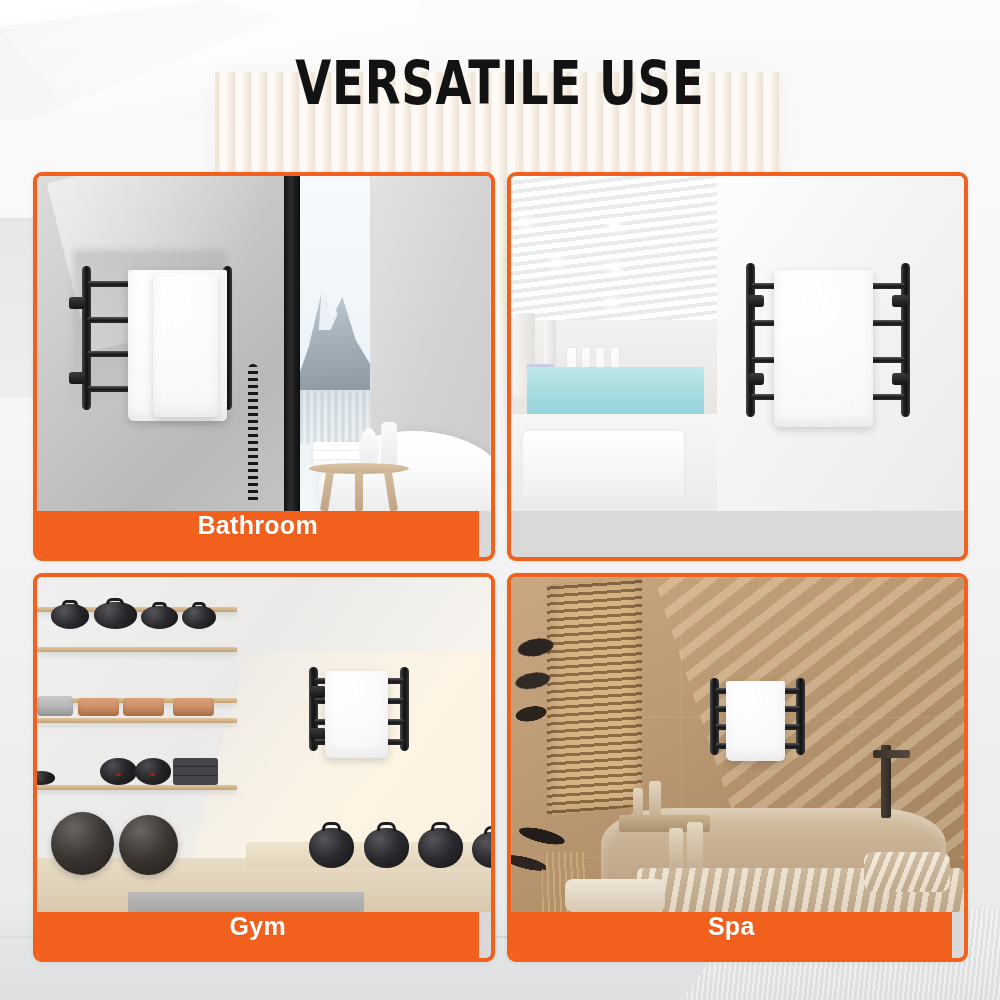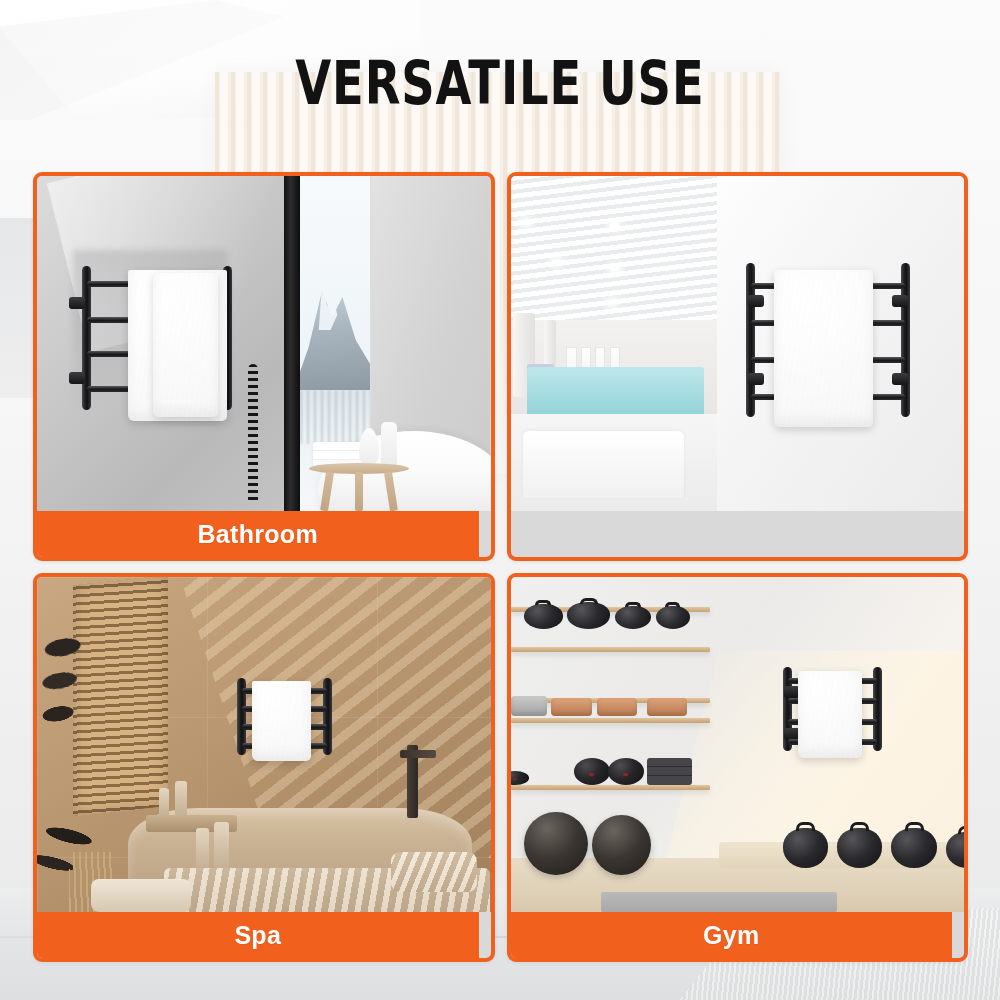--- a/index.html
+++ b/index.html
@@ -104,21 +104,21 @@
     border:4px solid #f2601e;
     border-radius:9px;
     overflow:hidden;
     background:#d9d9d9;
     box-shadow:0 1px 4px rgba(0,0,0,0.07);
   }
   .scene { position:absolute; left:0; top:0; right:0; bottom:46px; overflow:hidden; }
   .label-bar {
     position:absolute; left:0; right:12px; bottom:0; height:46px;
     background:#f2601e;
-    display:flex; align-items:center; justify-content:center;
+    display:flex; align-items:flex-start; justify-content:center;
   }
   .label-text {
     color:#ffffff;
     font-size:25px;
     font-weight:bold;
     letter-spacing:.3px;
     font-family:"Liberation Sans", sans-serif;
     text-shadow:0 1px 1px rgba(0,0,0,0.07);
   }
 
@@ -559,20 +559,88 @@
         <div class="rung" style="top:37%;"></div>
         <div class="rung" style="top:61%;"></div>
         <div class="rung" style="top:85%;"></div>
       </div>
       <div class="towel-hang" style="left:58%; top:28%; width:22%; height:47%;"></div>
     </div>
   </div>
 
   <div class="panel">
     <div class="scene">
+      <div class="gym-wall"></div>
+      <div class="gym-sunpatch"></div>
+
+      <div class="gym-shelf" style="top:9%; width:44%;"></div>
+      <div class="gym-kb" style="left:3%; bottom:84.5%; width:8.5%; height:7.5%;">
+        <div class="gym-kb-handle"></div>
+      </div>
+      <div class="gym-kb" style="left:12.5%; bottom:84.5%; width:9.5%; height:8%;">
+        <div class="gym-kb-handle"></div>
+      </div>
+      <div class="gym-kb" style="left:23%; bottom:84.5%; width:8%; height:7%;">
+        <div class="gym-kb-handle"></div>
+      </div>
+      <div class="gym-kb" style="left:32%; bottom:84.5%; width:7.5%; height:7%;">
+        <div class="gym-kb-handle"></div>
+      </div>
+      <div class="gym-shelf" style="top:21%; width:44%;"></div>
+
+      <div class="gym-shelf" style="top:36%; width:44%;"></div>
+      <div class="gym-cushion gray" style="left:0%; bottom:58.5%; width:8%; height:6%;"></div>
+      <div class="gym-cushion" style="left:9%; bottom:58.5%; width:9%; height:5.5%;"></div>
+      <div class="gym-cushion" style="left:19%; bottom:58.5%; width:9%; height:5.5%;"></div>
+      <div class="gym-cushion" style="left:30%; bottom:58.5%; width:9%; height:5.5%;"></div>
+      <div class="gym-shelf" style="top:42%; width:44%;"></div>
+
+      <div class="gym-medball" style="left:14%; bottom:38%; width:8%; height:8%;"></div>
+      <div class="gym-medball" style="left:21.5%; bottom:38%; width:8%; height:8%;"></div>
+      <div class="gym-foldtowels" style="left:30%; bottom:38%; width:10%; height:8%;"></div>
+      <div class="gym-medball" style="left:-2%; bottom:38%; width:6%; height:4%;"></div>
+      <div class="gym-shelf" style="top:62%; width:44%;"></div>
+
+      <div class="warmer" style="left:60%; top:27%; width:22%; height:25%;">
+        <div class="post left"></div>
+        <div class="post right"></div>
+        <div class="mount" style="left:1px; top:22%;"></div>
+        <div class="mount" style="left:1px; top:72%;"></div>
+        <div class="rung" style="top:13%;"></div>
+        <div class="rung" style="top:37%;"></div>
+        <div class="rung" style="top:61%;"></div>
+        <div class="rung" style="top:85%;"></div>
+      </div>
+      <div class="towel-hang" style="left:63.5%; top:28%; width:14%; height:26%;"></div>
+
+      <div class="gym-floor"></div>
+      <div class="gym-bench"></div>
+      <div class="gym-ball" style="left:3%; bottom:11%; width:14%; height:19%;"></div>
+      <div class="gym-ball" style="left:18%; bottom:11%; width:13%; height:18%;"></div>
+      <div class="gym-kb" style="left:60%; bottom:13%; width:10%; height:12%;">
+        <div class="gym-kb-handle"></div>
+      </div>
+      <div class="gym-kb" style="left:72%; bottom:13%; width:10%; height:12%;">
+        <div class="gym-kb-handle"></div>
+      </div>
+      <div class="gym-kb" style="left:84%; bottom:13%; width:10%; height:12%;">
+        <div class="gym-kb-handle"></div>
+      </div>
+      <div class="gym-kb" style="left:96%; bottom:13%; width:9%; height:11%;">
+        <div class="gym-kb-handle"></div>
+      </div>
+      <div class="gym-mat"></div>
+    </div>
+    <div class="label-bar">
+      <span class="label-text">Gym</span>
+    </div>
+  </div>
+
+  <div class="panel">
+    <div class="scene">
       <div class="spa-wall"></div>
       <div class="spa-tilelines"></div>
       <div class="spa-blindshadow"></div>
       <div class="spa-blinds"></div>
       <div class="spa-palm"></div>
       <div class="spa-palm2"></div>
 
       <div class="warmer" style="left:44%; top:30%; width:21%; height:23%;">
         <div class="post left"></div>
         <div class="post right"></div>
@@ -594,81 +662,13 @@
       <div class="spa-reeds"></div>
       <div class="spa-bench"></div>
       <div class="spa-pillow"></div>
       <div class="spa-rolled"></div>
     </div>
     <div class="label-bar">
       <span class="label-text">Spa</span>
     </div>
   </div>
 
-  <div class="panel">
-    <div class="scene">
-      <div class="gym-wall"></div>
-      <div class="gym-sunpatch"></div>
-
-      <div class="gym-shelf" style="top:9%; width:44%;"></div>
-      <div class="gym-kb" style="left:3%; bottom:84.5%; width:8.5%; height:7.5%;">
-        <div class="gym-kb-handle"></div>
-      </div>
-      <div class="gym-kb" style="left:12.5%; bottom:84.5%; width:9.5%; height:8%;">
-        <div class="gym-kb-handle"></div>
-      </div>
-      <div class="gym-kb" style="left:23%; bottom:84.5%; width:8%; height:7%;">
-        <div class="gym-kb-handle"></div>
-      </div>
-      <div class="gym-kb" style="left:32%; bottom:84.5%; width:7.5%; height:7%;">
-        <div class="gym-kb-handle"></div>
-      </div>
-      <div class="gym-shelf" style="top:21%; width:44%;"></div>
-
-      <div class="gym-shelf" style="top:36%; width:44%;"></div>
-      <div class="gym-cushion gray" style="left:0%; bottom:58.5%; width:8%; height:6%;"></div>
-      <div class="gym-cushion" style="left:9%; bottom:58.5%; width:9%; height:5.5%;"></div>
-      <div class="gym-cushion" style="left:19%; bottom:58.5%; width:9%; height:5.5%;"></div>
-      <div class="gym-cushion" style="left:30%; bottom:58.5%; width:9%; height:5.5%;"></div>
-      <div class="gym-shelf" style="top:42%; width:44%;"></div>
-
-      <div class="gym-medball" style="left:14%; bottom:38%; width:8%; height:8%;"></div>
-      <div class="gym-medball" style="left:21.5%; bottom:38%; width:8%; height:8%;"></div>
-      <div class="gym-foldtowels" style="left:30%; bottom:38%; width:10%; height:8%;"></div>
-      <div class="gym-medball" style="left:-2%; bottom:38%; width:6%; height:4%;"></div>
-      <div class="gym-shelf" style="top:62%; width:44%;"></div>
-
-      <div class="warmer" style="left:60%; top:27%; width:22%; height:25%;">
-        <div class="post left"></div>
-        <div class="post right"></div>
-        <div class="mount" style="left:1px; top:22%;"></div>
-        <div class="mount" style="left:1px; top:72%;"></div>
-        <div class="rung" style="top:13%;"></div>
-        <div class="rung" style="top:37%;"></div>
-        <div class="rung" style="top:61%;"></div>
-        <div class="rung" style="top:85%;"></div>
-      </div>
-      <div class="towel-hang" style="left:63.5%; top:28%; width:14%; height:26%;"></div>
-
-      <div class="gym-floor"></div>
-      <div class="gym-bench"></div>
-      <div class="gym-ball" style="left:3%; bottom:11%; width:14%; height:19%;"></div>
-      <div class="gym-ball" style="left:18%; bottom:11%; width:13%; height:18%;"></div>
-      <div class="gym-kb" style="left:60%; bottom:13%; width:10%; height:12%;">
-        <div class="gym-kb-handle"></div>
-      </div>
-      <div class="gym-kb" style="left:72%; bottom:13%; width:10%; height:12%;">
-        <div class="gym-kb-handle"></div>
-      </div>
-      <div class="gym-kb" style="left:84%; bottom:13%; width:10%; height:12%;">
-        <div class="gym-kb-handle"></div>
-      </div>
-      <div class="gym-kb" style="left:96%; bottom:13%; width:9%; height:11%;">
-        <div class="gym-kb-handle"></div>
-      </div>
-      <div class="gym-mat"></div>
-    </div>
-    <div class="label-bar">
-      <span class="label-text">Gym</span>
-    </div>
-  </div>
-
 </div>
 
 </body></html>

